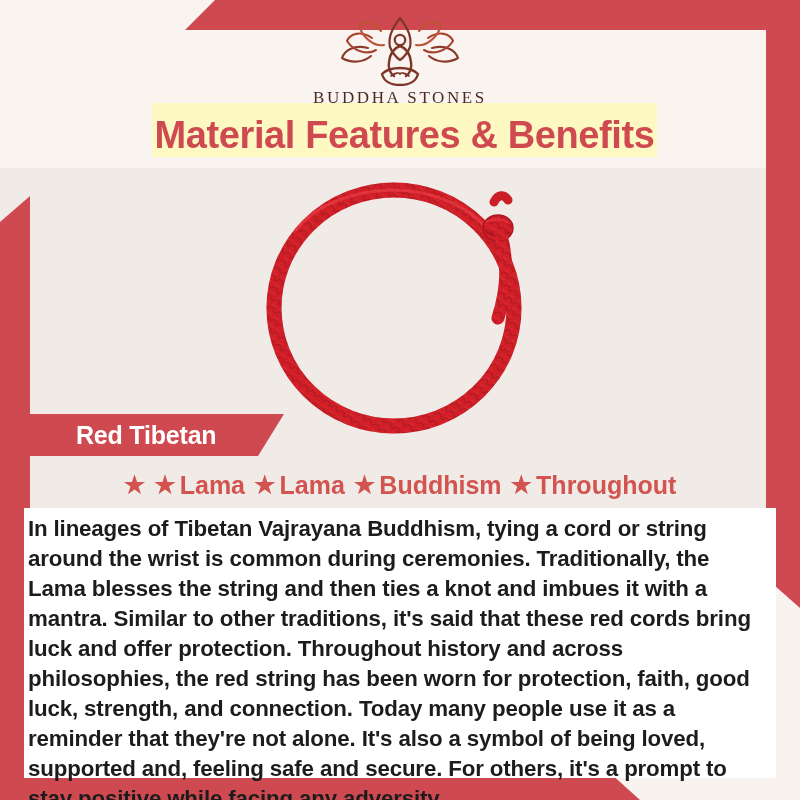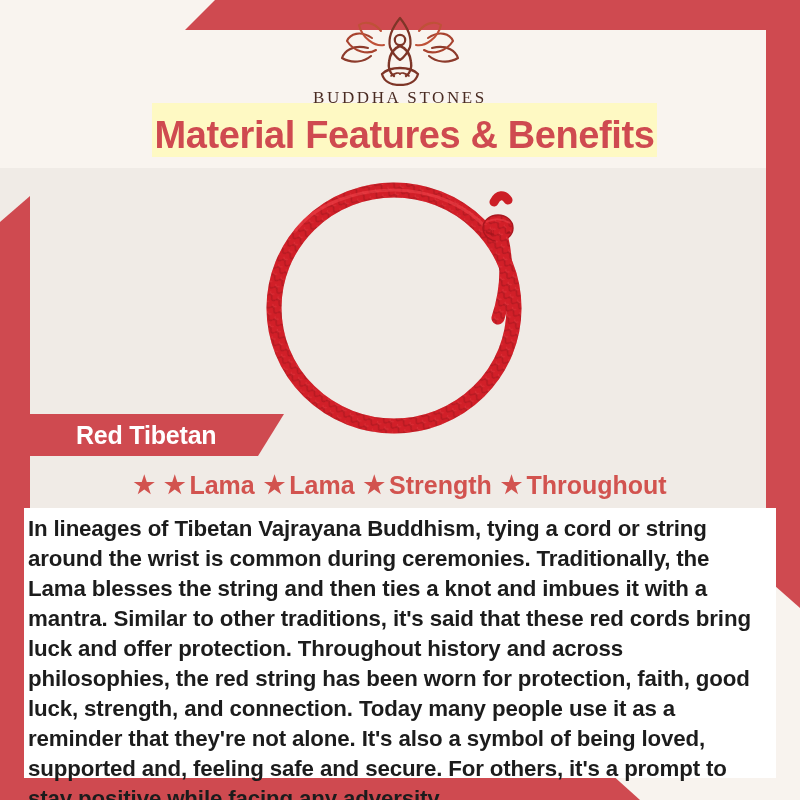--- a/index.html
+++ b/index.html
@@ -277,21 +277,21 @@
     <span class="benefit">
       <span class="star">★</span>
       <span>Lama</span>
     </span>
     <span class="benefit">
       <span class="star">★</span>
       <span>Lama</span>
     </span>
     <span class="benefit">
       <span class="star">★</span>
-      <span>Strength</span>
+      <span>Buddhism</span>
     </span>
     <span class="benefit">
       <span class="star">★</span>
       <span>Throughout</span>
     </span>
   </div>
 
   <div class="body-copy">
     <p>In lineages of Tibetan Vajrayana Buddhism, tying a cord or string around the wrist is common during ceremonies. Traditionally, the Lama blesses the string and then ties a knot and imbues it with a mantra. Similar to other traditions, it's said that these red cords bring luck and offer protection. Throughout history and across philosophies, the red string has been worn for protection, faith, good luck, strength, and connection. Today many people use it as a reminder that they're not alone. It's also a symbol of being loved, supported and, feeling safe and secure. For others, it's a prompt to stay positive while facing any adversity.</p>
   </div>

